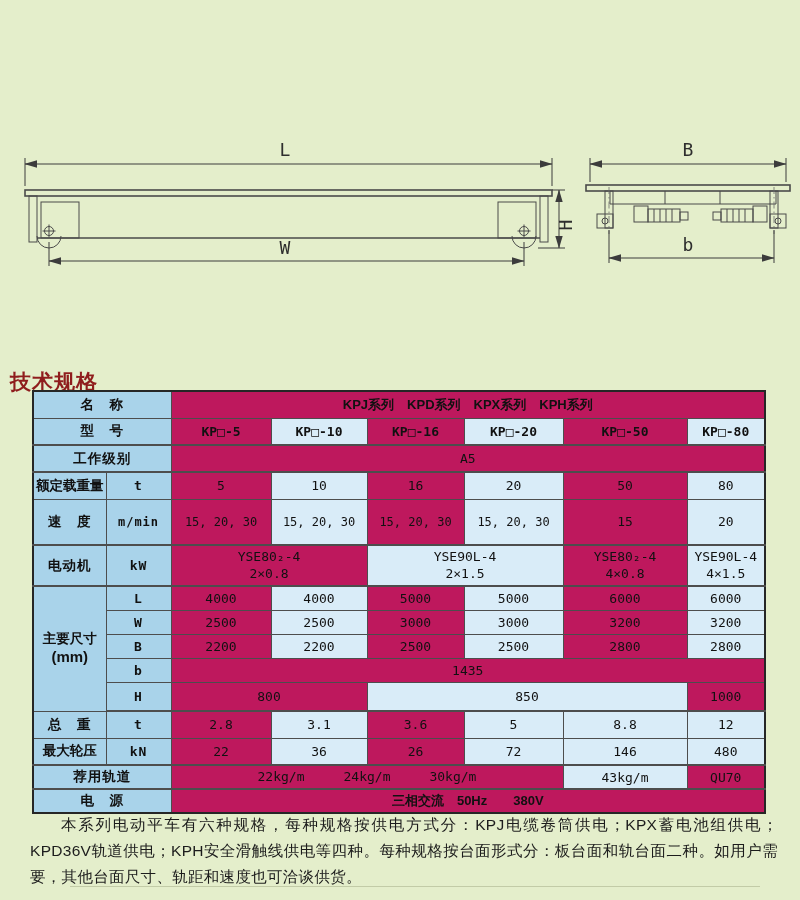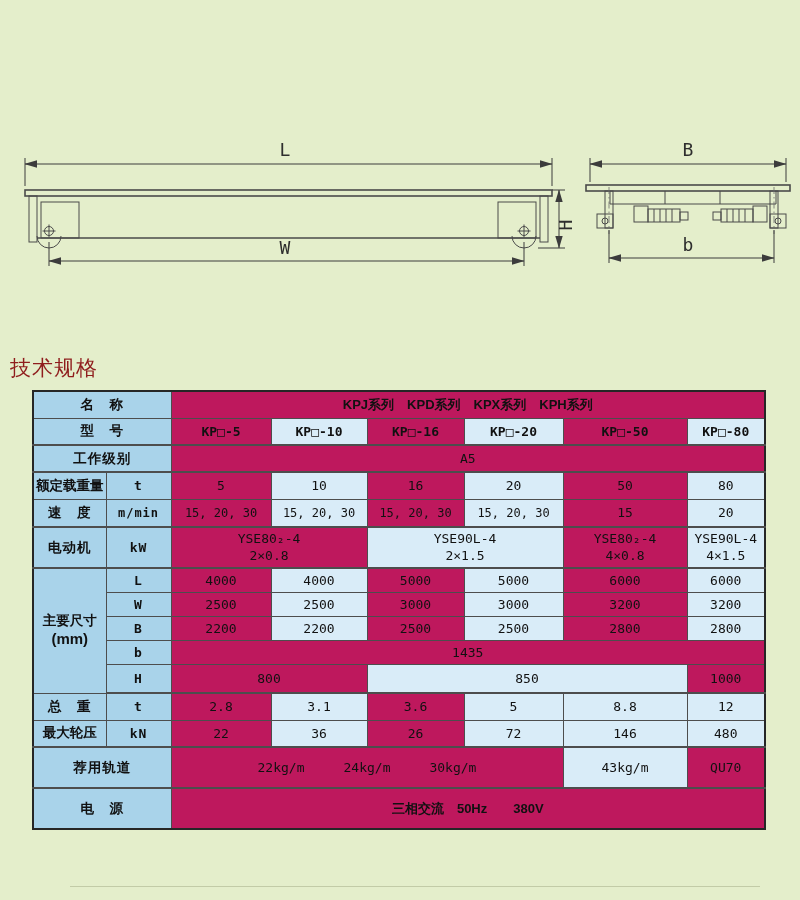--- a/index.html
+++ b/index.html
@@ -22,22 +22,22 @@
   .sideview { left:15px; top:130px; }
   .endview  { left:580px; top:130px; }
   svg .ln   { stroke:#4a4a4a; stroke-width:1.6; fill:none; }
   svg .thin { stroke:#4a4a4a; stroke-width:1; fill:none; }
   svg .dim  { stroke:#3c3c3c; stroke-width:1; fill:none; }
   svg .cl   { stroke:#6b6b6b; stroke-width:0.8; fill:none; stroke-dasharray:7 3 1.5 3; }
   svg text  { font-family:"DejaVu Sans Mono", monospace; font-size:18px; fill:#2e2e2e; }
   svg .arr  { fill:#3c3c3c; }
 
   .section-heading {
-    position:absolute; left:10px; top:354px;
-    font-size:21px; font-weight:400; color:#8f1d1d; letter-spacing:1px;
+    position:absolute; left:10px; top:368px;
+    font-size:21px; font-weight:700; color:#8f1d1d; letter-spacing:1px;
   }
 
   table.spec {
     position:absolute; left:32px; top:390px;
     width:732px; table-layout:fixed;
     border-collapse:collapse;
     border:2px solid #262626;
     font-size:13px;
     padding-left:32px;
   }
@@ -51,23 +51,23 @@
   td.lbl {
     background:#a9d3ea;
     font-weight:700; font-size:13.5px; letter-spacing:1px;
   }
   td.g { background:#be185d; }
   td.b { background:#d9ecf8; }
   td.num, td.unit { font-family:"DejaVu Sans Mono", monospace; font-size:13px; }
   td.unit { font-weight:700; }
   td.num { font-weight:500; }
   .two-line div { line-height:1.25; }
-  tr.h27 td { height:27px; } tr.h28 td { height:28px; }
+  tr.h27 td { height:27px; } tr.h28 td { height:46px; }
   tr.h41 td { height:41px; } tr.h24 td { height:24px; }
-  tr.h29 td { height:29px; } tr.h26 td { height:41px; }
+  tr.h29 td { height:29px; } tr.h26 td { height:24px; }
 
   .note {
     position:absolute; left:30px; top:812px; width:748px;
     font-size:15.5px; line-height:26px; font-weight:500;
     color:#1c1c1c; text-indent:2em; letter-spacing:0.3px;
     text-align:justify;
   }
   .bottom-rule {
     position:absolute; left:70px; top:886px; width:690px; height:0;
     border-top:1px solid rgba(90,100,60,0.25);
@@ -327,15 +327,16 @@
         <td class="b num">43kg/m</td>
         <td class="g num">QU70</td>
       </tr>
       <tr class="h26">
         <td class="lbl sepR" colspan="2">电　源</td>
         <td class="g" colspan="6" style="font-weight:700;">三相交流　50Hz　　380V</td>
       </tr>
     </tbody>
   </table>
 
+  <p class="note">本系列电动平车有六种规格，每种规格按供电方式分：KPJ电缆卷筒供电；KPX蓄电池组供电；KPD36V轨道供电；KPH安全滑触线供电等四种。每种规格按台面形式分：板台面和轨台面二种。如用户需要，其他台面尺寸、轨距和速度也可洽谈供货。</p>
   <div class="bottom-rule"></div>
 
 </div>
 
 </body></html>

